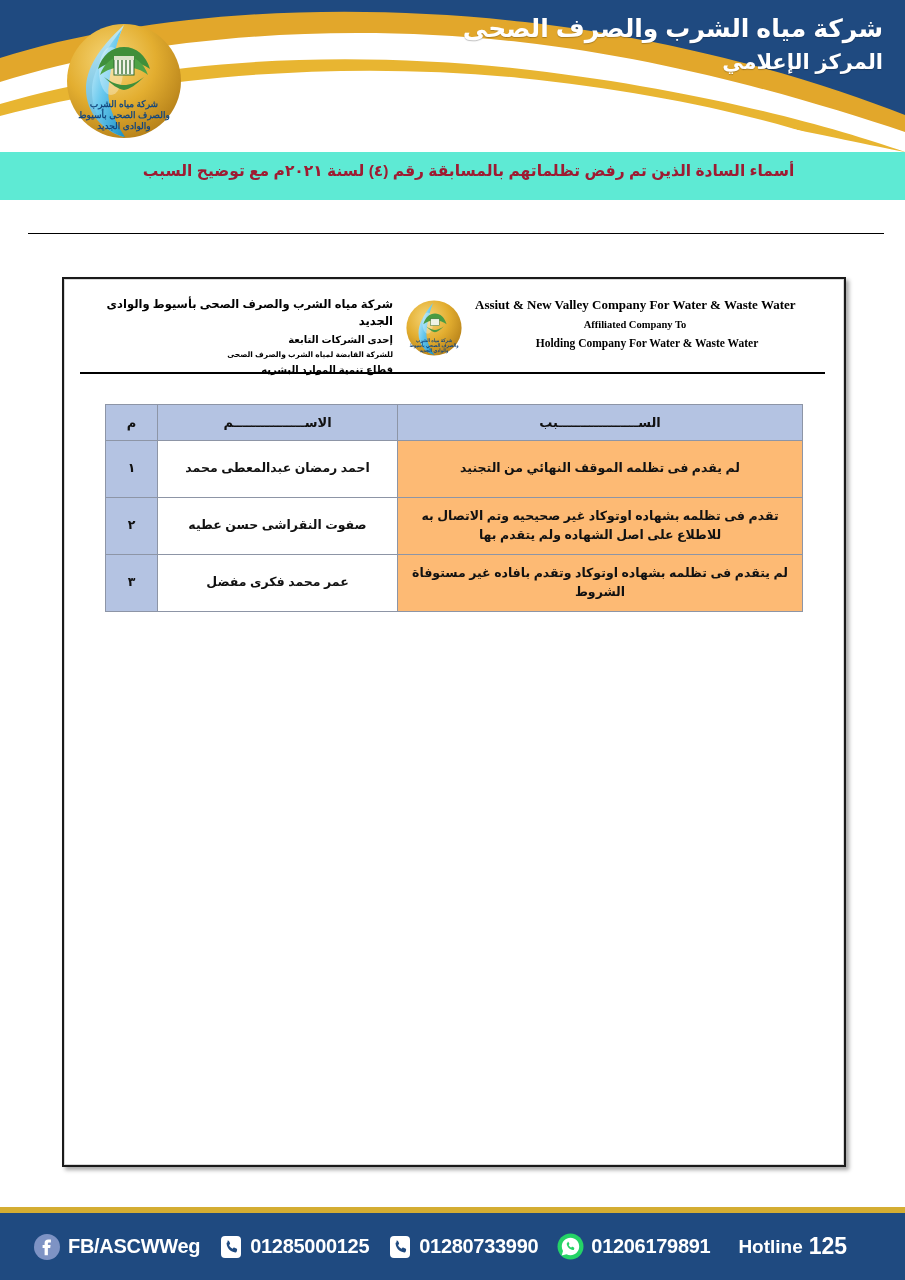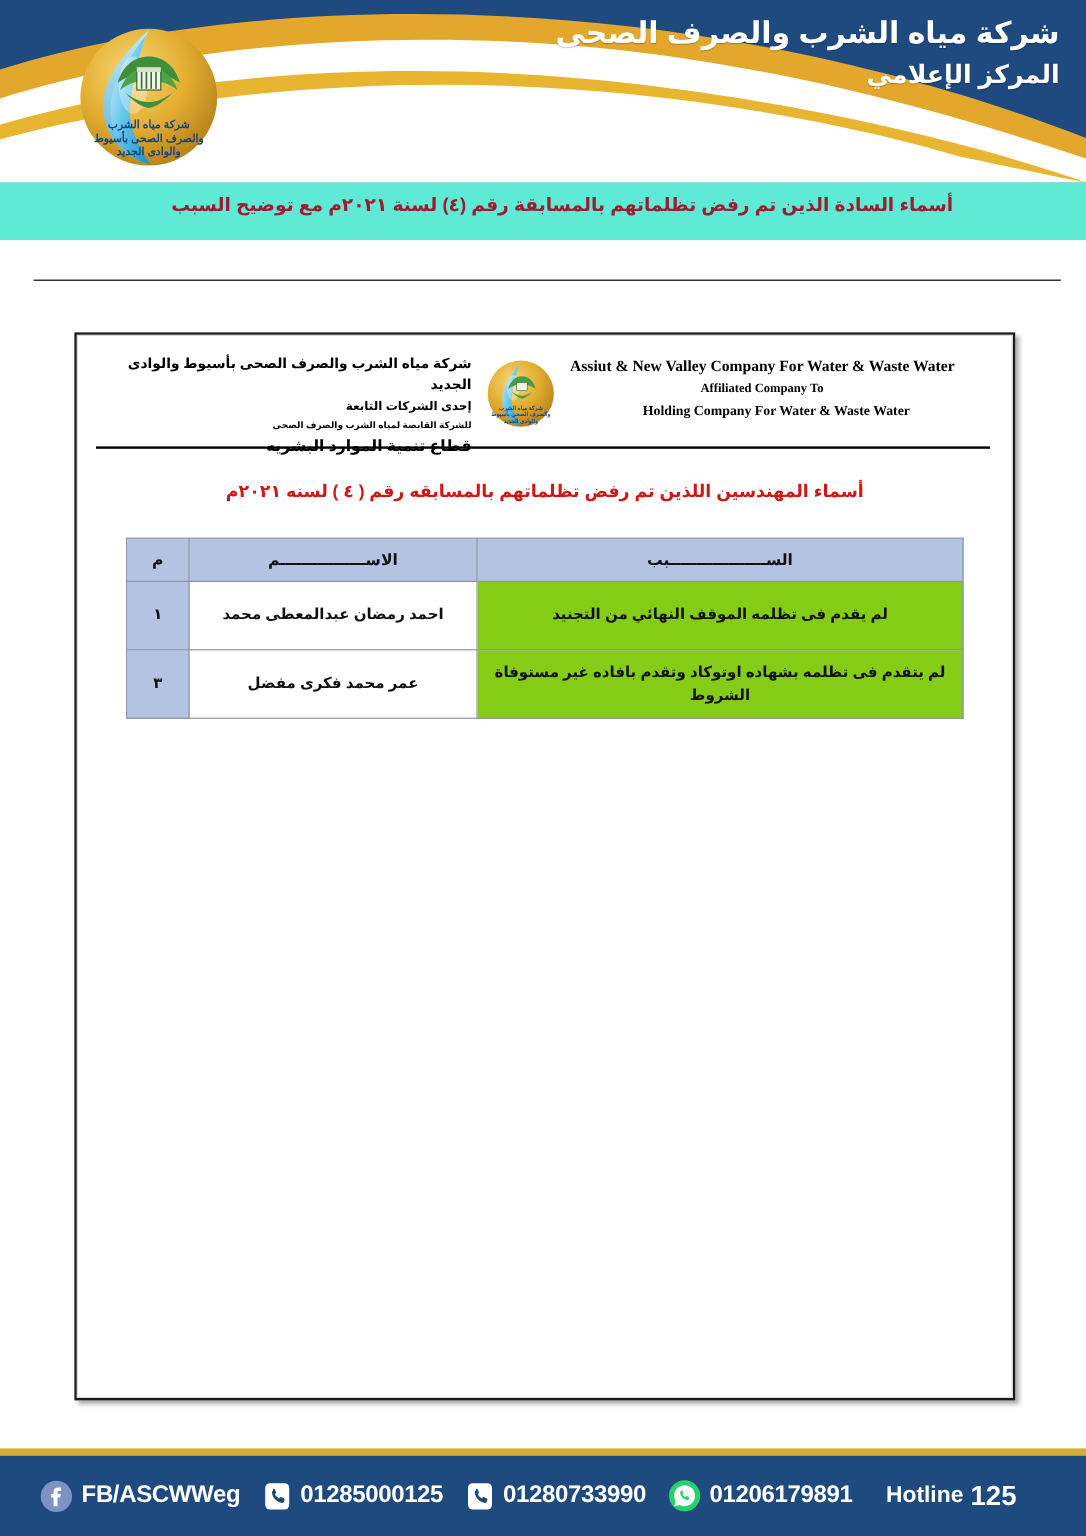--- a/index.html
+++ b/index.html
@@ -122,21 +122,21 @@
   }
   .lh-ar {
     text-align: right;
     direction: rtl;
     padding-top: 2px;
     width: 310px;
   }
   .lh-ar-1 { font-size: 11.5px; font-weight: bold; color: #000; line-height: 1.5; }
   .lh-ar-2 { font-size: 10px;  font-weight: bold; color: #000; line-height: 1.7; }
   .lh-ar-3 { font-size: 7.5px; font-weight: bold; color: #000; line-height: 1.75; }
-  .lh-ar-4 { font-size: 13px; font-weight: bold; color: #000; line-height: 1.75; }
+  .lh-ar-4 { font-size: 10px; font-weight: bold; color: #000; line-height: 1.75; }
 
   .lh-logo { width: 62px; height: 60px; margin-top: 4px; }
 
   .lh-en {
     text-align: left;
     direction: ltr;
     font-family: "Liberation Serif", "DejaVu Serif", serif;
     color: #000;
     width: 350px;
     padding-top: 2px;
@@ -193,21 +193,21 @@
     font-size: 12.5px;
     font-weight: bold;
     padding: 6px 10px;
     line-height: 1.55;
   }
   td.cell-num {
     background: #b4c3e2;
     font-size: 13px;
   }
   td.cell-name { background: #ffffff; }
-  td.cell-reason { background: #84cc16; }
+  td.cell-reason { background: #fdba74; }
 
   
   .footer-gold {
     position: absolute;
     left: 0;
     top: 1207px;
     width: 905px;
     height: 6px;
     background: #d4ad32;
   }
@@ -366,21 +366,20 @@
 
       <div class="lh-en">
         <div class="lh-en-1">Assiut &amp; New Valley Company For Water  &amp; Waste Water</div>
         <div class="lh-en-2">Affiliated Company To</div>
         <div class="lh-en-3">Holding Company For Water &amp; Waste Water</div>
       </div>
     </div>
 
     <div class="lh-rule"></div>
 
-    <div class="doc-heading">أسماء المهندسين اللذين تم رفض تظلماتهم بالمسابقه رقم ( ٤ ) لسنه ٢٠٢١م</div>
 
     <div class="tbl-wrap">
       <table class="data">
         <colgroup>
           <col class="col-reason">
             <col class="col-name">
             <col class="col-num">
         </colgroup>
         <thead>
           <tr>
@@ -389,20 +388,25 @@
             <th>م</th>
           </tr>
         </thead>
         <tbody>
           <tr>
             <td class="cell-reason">لم يقدم فى تظلمه الموقف النهائي من التجنيد</td>
             <td class="cell-name">احمد رمضان عبدالمعطى محمد</td>
             <td class="cell-num">١</td>
           </tr>
           <tr>
+            <td class="cell-reason">تقدم فى تظلمه بشهاده اوتوكاد غير صحيحيه وتم الاتصال به للاطلاع على اصل الشهاده ولم يتقدم بها</td>
+            <td class="cell-name">صفوت النقراشى  حسن عطيه</td>
+            <td class="cell-num">٢</td>
+          </tr>
+          <tr>
             <td class="cell-reason">لم يتقدم فى تظلمه بشهاده اوتوكاد وتقدم بافاده غير مستوفاة الشروط</td>
             <td class="cell-name">عمر محمد فكرى مفضل</td>
             <td class="cell-num">٣</td>
           </tr>
         </tbody>
       </table>
     </div>
 
   </div>
 </div>

